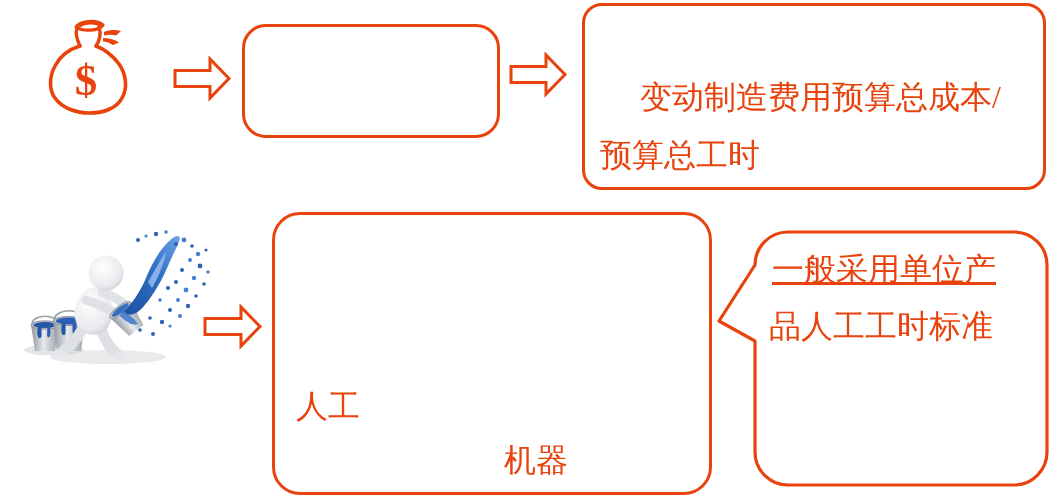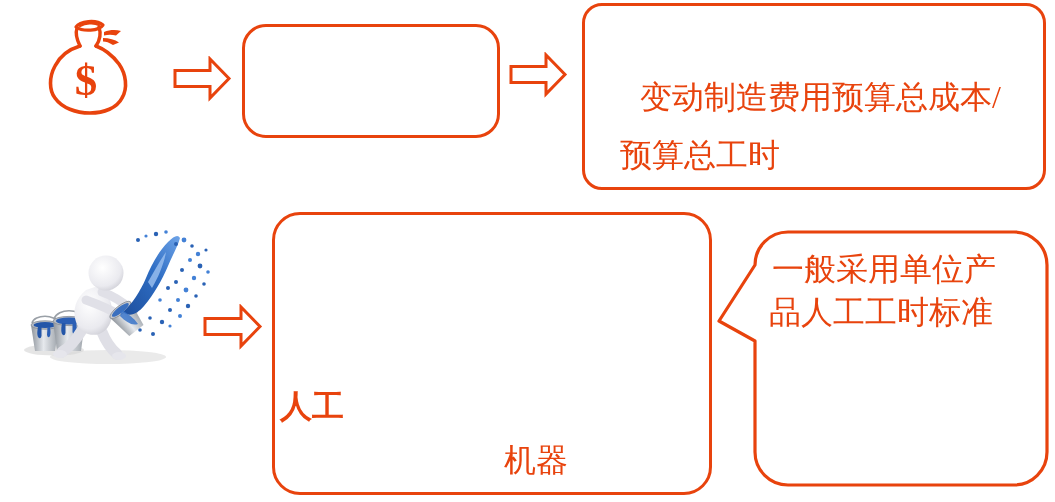--- a/index.html
+++ b/index.html
@@ -40,21 +40,21 @@
   </svg>
 
   <div class="shape" style="left:242px;top:24px;width:258px;height:114px;border-radius:24px;"></div>
 
   <svg class="abs" style="left:509px;top:52px;" width="60" height="46" viewBox="0 0 60 46">
     <path class="stroke-accent" fill="#fff" stroke-width="3" stroke-linejoin="miter" d="M2,14.5 L37,14.5 L37,3 L56,22.5 L37,42 L37,30.5 L2,30.5 Z"></path>
   </svg>
 
   <div class="shape" style="left:582px;top:3px;width:464px;height:187px;border-radius:20px;"></div>
   <div class="txt" style="left:640px;top:81px;">变动制造费用预算总成本/</div>
-  <div class="txt" style="left:600px;top:139px;margin-left:20px;">预算总工时</div>
+  <div class="txt" style="left:600px;top:139px;">预算总工时</div>
 
   <svg class="abs" style="left:20px;top:230px;" width="200" height="140" viewBox="0 0 200 140">
     <defs>
       <radialGradient id="gHead" cx="40%" cy="35%" r="75%">
         <stop offset="0%" stop-color="#ffffff"></stop>
           <stop offset="70%" stop-color="#eaeaef"></stop>
         <stop offset="100%" stop-color="#c9c9d1"></stop>
       </radialGradient>
       <linearGradient id="gBucket" x1="0" y1="0" x2="1" y2="0">
         <stop offset="0%" stop-color="#8f959c"></stop>
@@ -146,22 +146,22 @@
           <circle cx="150" cy="96" r="1.6"></circle>
       </g>
     </g>
   </svg>
 
   <svg class="abs" style="left:203px;top:304px;" width="61" height="46" viewBox="0 0 61 46">
     <path class="stroke-accent" fill="#fff" stroke-width="3" stroke-linejoin="miter" d="M2,14.5 L38,14.5 L38,3 L57,22.5 L38,42 L38,30.5 L2,30.5 Z"></path>
   </svg>
 
   <div class="shape" style="left:272px;top:212px;width:440px;height:283px;border-radius:28px;"></div>
-  <div class="txt" style="left:280px;top:390px;font-weight:bold;">人工</div>
+  <div class="txt" style="left:296px;top:390px;">人工</div>
   <div class="txt" style="left:504px;top:444px;">机器</div>
 
   <svg class="abs" style="left:710px;top:224px;" width="342" height="266" viewBox="0 0 342 266">
     <path class="stroke-accent" fill="#fff" stroke-width="3.2" stroke-linejoin="round" d="M45,117 L9,97 L45,41 A33,33 0 0 1 78,8 L304,8 A33,33 0 0 1 337,41 L337,228 A33,33 0 0 1 304,261 L78,261 A33,33 0 0 1 45,228 Z"></path>
   </svg>
-  <div class="txt" style="left:772px;top:253px;">一般采用单位产</div>
-  <div class="txt" style="left:769px;top:296px;">品人工工时标准</div>
+  <div class="txt" style="left:772px;top:253px;text-decoration:underline;">一般采用单位产</div>
+  <div class="txt" style="left:769px;top:310px;">品人工工时标准</div>
 
 </div>
 
 </body></html>

